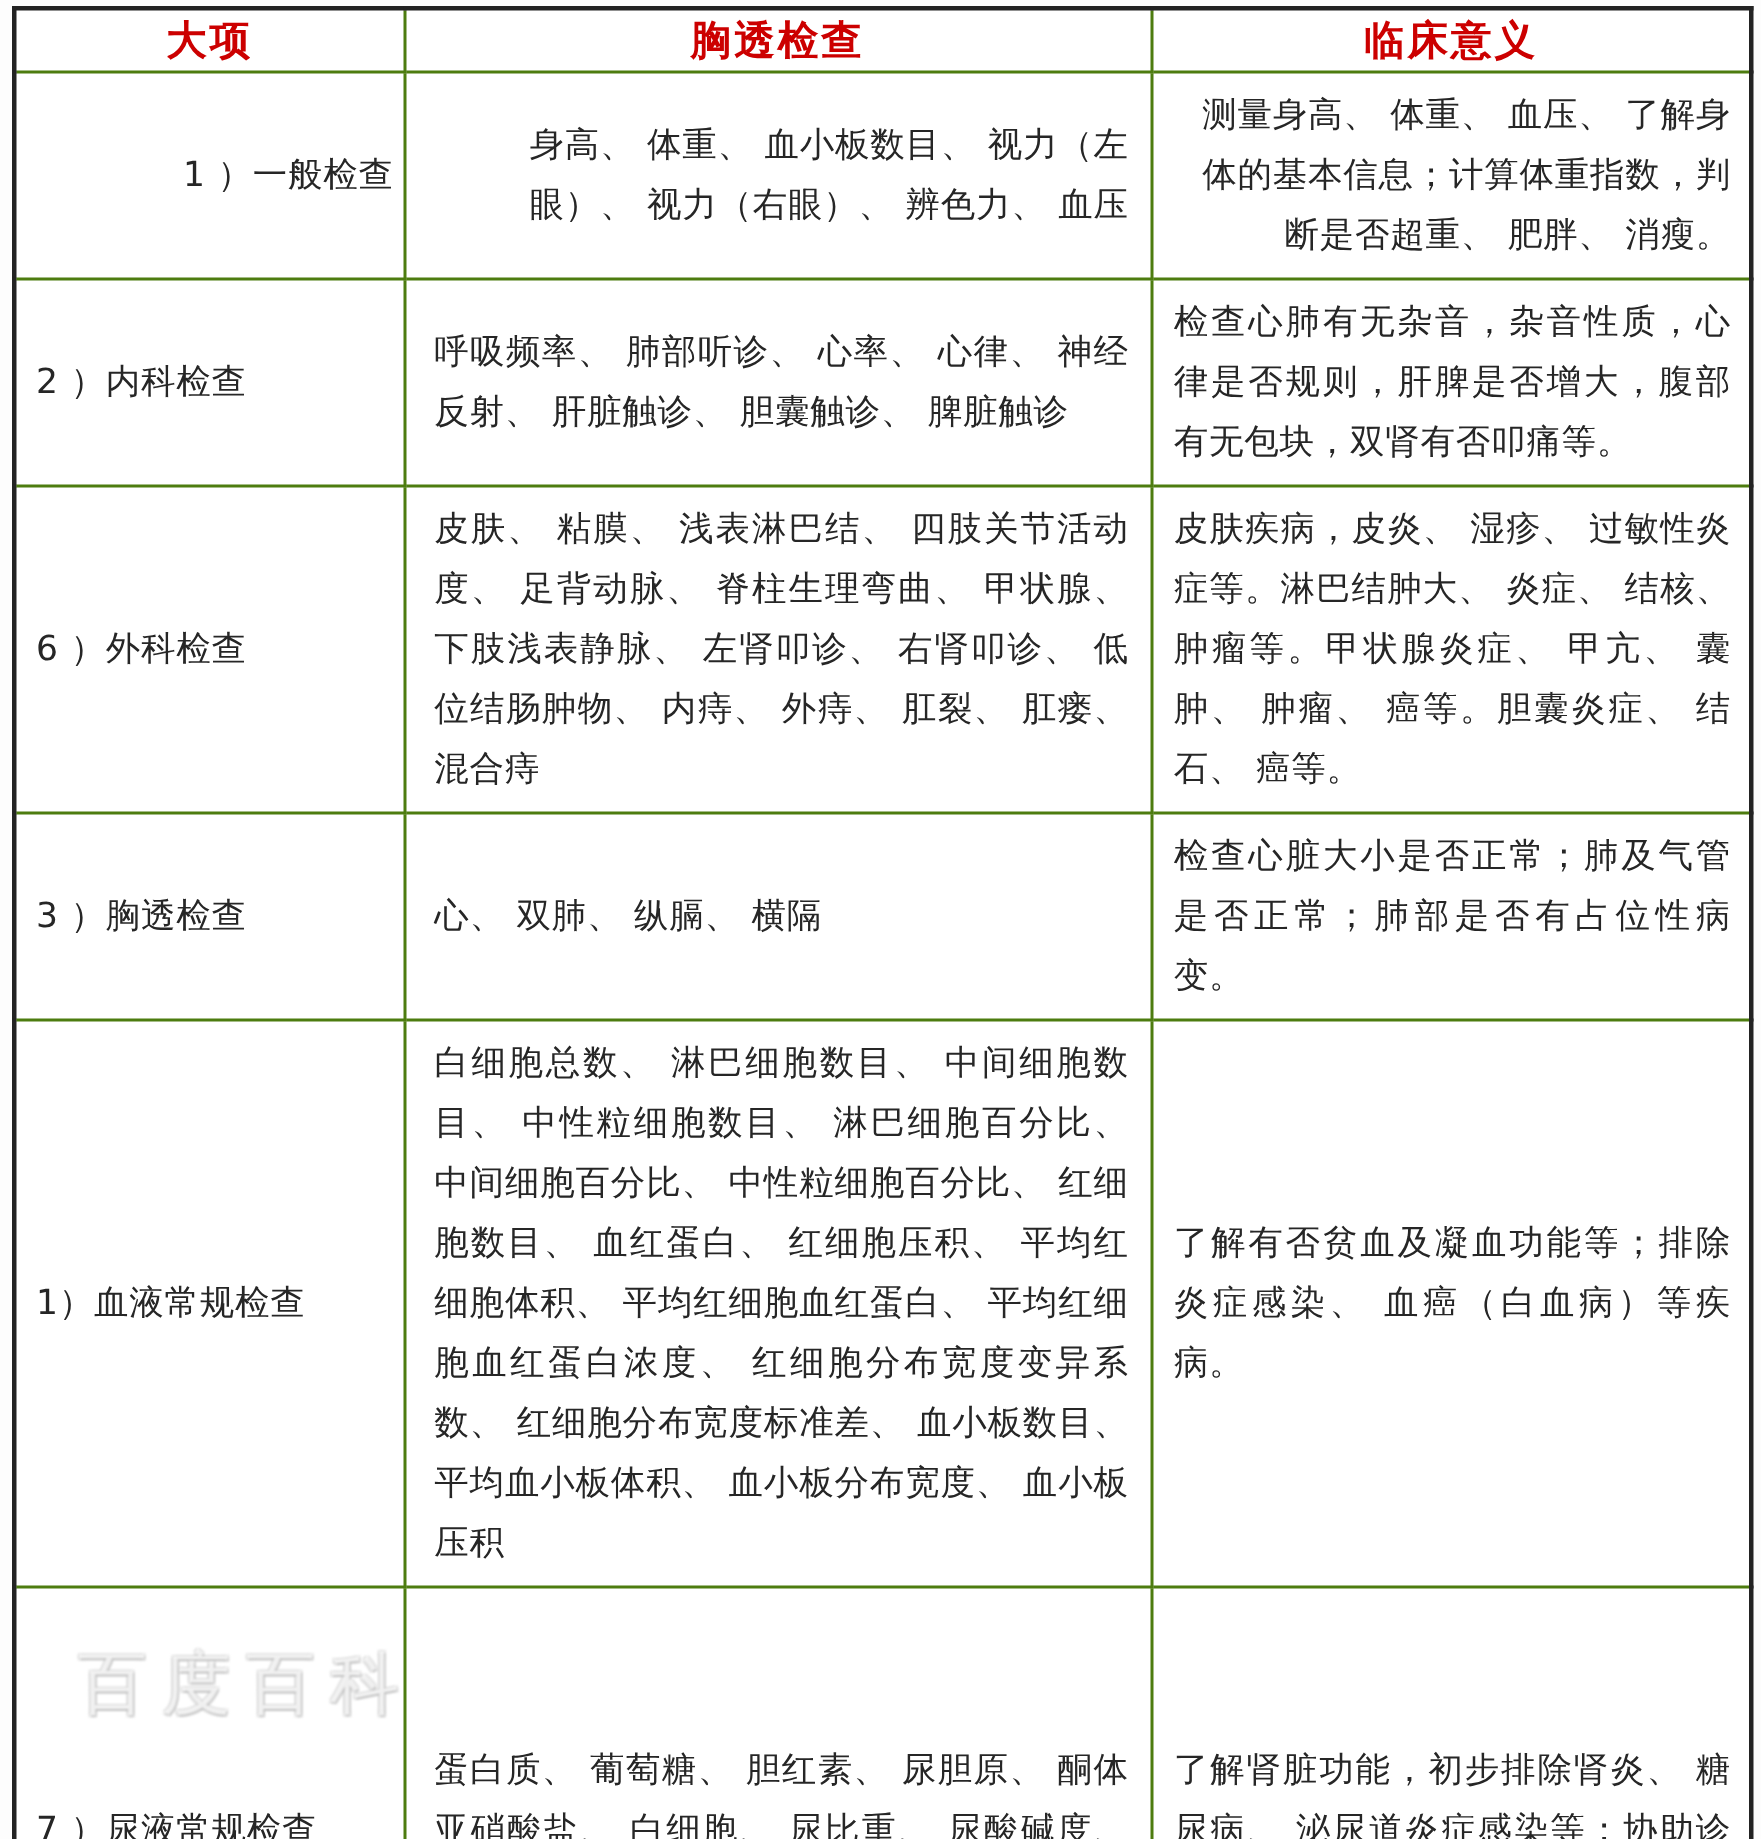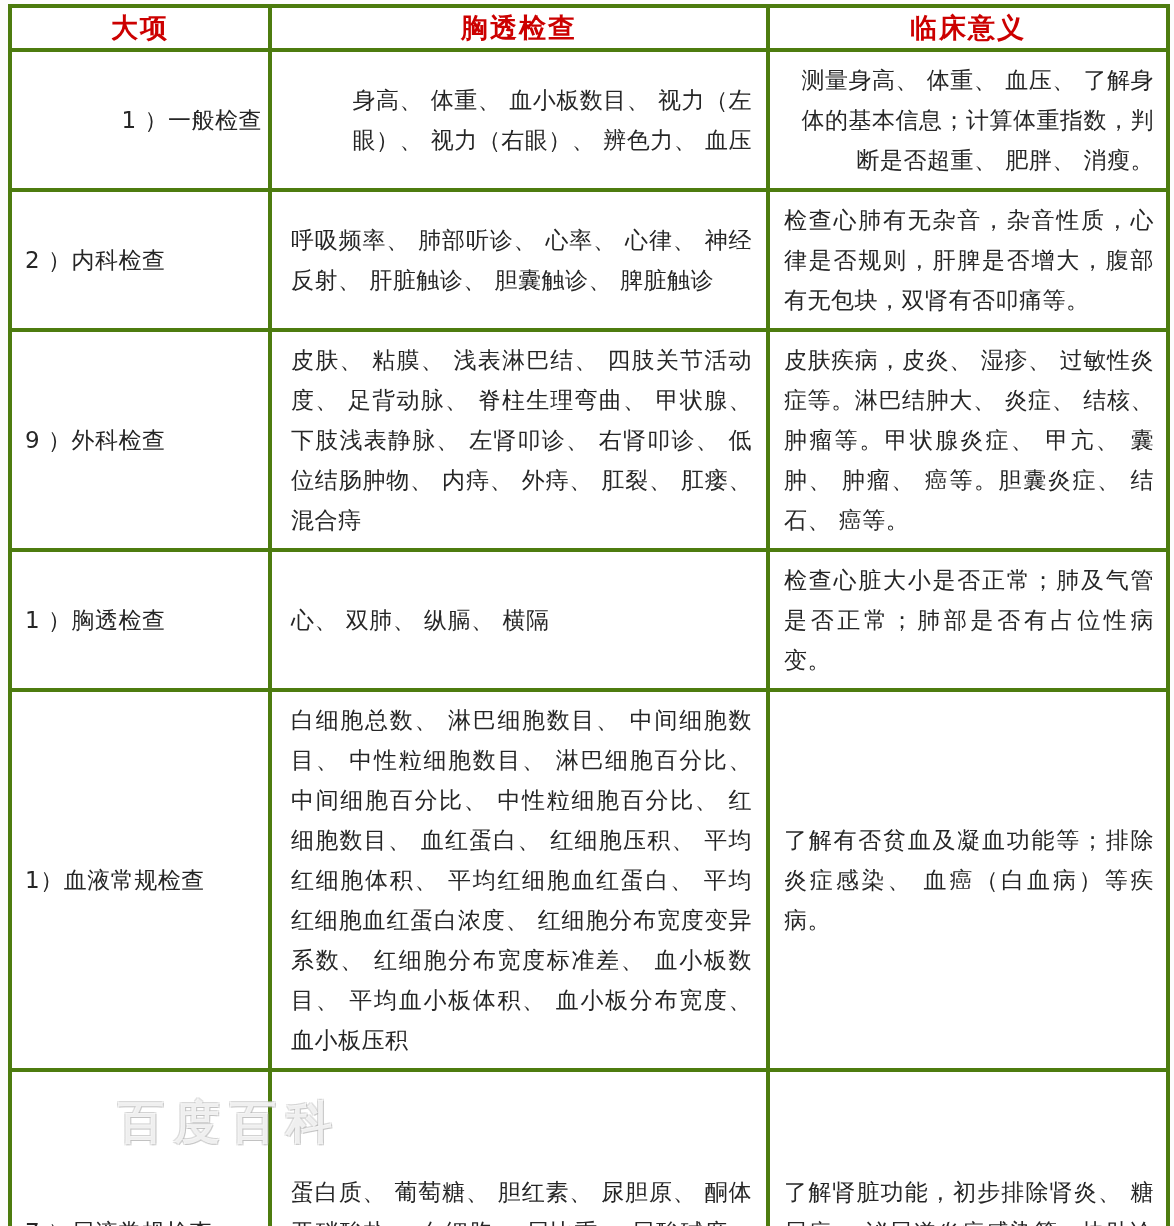--- a/index.html
+++ b/index.html
@@ -12,21 +12,21 @@
   }
   .exam-table {
     border-collapse: collapse;
     table-layout: fixed;
     width: 1158px;
     margin: 4px 8px;
     background: #ffffff;
     border: 3px solid #232323;
   }
   .exam-table td, .exam-table th {
-    border: 4px solid #4d7c0f;
+    border: 2px solid #4d7c0f;
     vertical-align: middle;
     color: #262626;
   }
   .exam-table thead th {
     height: 40px;
     text-align: center;
     font-weight: bold;
     font-size: 27px;
     color: #cc0000;
     letter-spacing: 2px;
@@ -62,32 +62,31 @@
   tbody tr:nth-child(4) td { height: 78px;  }
   tbody tr:nth-child(5) td { height: 120px; }
   tbody tr:nth-child(6) td { height: 324px; }
   tbody tr:nth-child(7) td { height: 117px; }
   tbody tr:nth-child(8) td { height: 80px;  }
   .watermark {
     position: absolute;
     left: 52px; top: 1092px;
     width: 290px;
     font-size: 46px;
-    font-weight: bold;
+    font-weight: normal;
     letter-spacing: 10px;
     color: rgba(255,255,255,0.78);
     text-shadow: 1px 1px 0 rgba(170,170,170,0.55),
                  -1px -1px 0 rgba(200,200,200,0.55),
                  1px -1px 0 rgba(190,190,190,0.45),
                  -1px 1px 0 rgba(190,190,190,0.45);
     filter: blur(0.6px);
     pointer-events: none;
     z-index: 5;
     white-space: nowrap;
-    text-align: right;
   }
 </style>
 </head>
 <body>
 
 <table class="exam-table">
   <colgroup>
     <col class="col-item">
     <col class="col-tests">
     <col class="col-mean">
@@ -104,26 +103,26 @@
       <td class="cell-item">1 ）一般检查</td>
       <td class="cell-tests">身高、 体重、 血小板数目、 视力（左眼）、 视力（右眼）、 辨色力、 血压</td>
       <td class="cell-mean">测量身高、 体重、 血压、 了解身体的基本信息；计算体重指数，判断是否超重、 肥胖、 消瘦。</td>
     </tr>
     <tr>
       <td class="cell-item">2 ）内科检查</td>
       <td class="cell-tests">呼吸频率、 肺部听诊、 心率、 心律、 神经反射、 肝脏触诊、 胆囊触诊、 脾脏触诊</td>
       <td class="cell-mean">检查心肺有无杂音，杂音性质，心律是否规则，肝脾是否增大，腹部有无包块，双肾有否叩痛等。</td>
     </tr>
     <tr>
-      <td class="cell-item">9 ）外科检查</td>
+      <td class="cell-item">6 ）外科检查</td>
       <td class="cell-tests">皮肤、 粘膜、 浅表淋巴结、 四肢关节活动度、 足背动脉、 脊柱生理弯曲、 甲状腺、 下肢浅表静脉、 左肾叩诊、 右肾叩诊、 低位结肠肿物、 内痔、 外痔、 肛裂、 肛瘘、 混合痔</td>
       <td class="cell-mean">皮肤疾病，皮炎、 湿疹、 过敏性炎症等。淋巴结肿大、 炎症、 结核、 肿瘤等。甲状腺炎症、 甲亢、 囊肿、 肿瘤、 癌等。胆囊炎症、 结石、 癌等。</td>
     </tr>
     <tr>
-      <td class="cell-item">1 ）胸透检查</td>
+      <td class="cell-item">3 ）胸透检查</td>
       <td class="cell-tests">心、 双肺、 纵膈、 横隔</td>
       <td class="cell-mean">检查心脏大小是否正常；肺及气管是否正常；肺部是否有占位性病变。</td>
     </tr>
     <tr>
       <td class="cell-item">1）血液常规检查</td>
       <td class="cell-tests">白细胞总数、 淋巴细胞数目、 中间细胞数目、 中性粒细胞数目、 淋巴细胞百分比、 中间细胞百分比、 中性粒细胞百分比、 红细胞数目、 血红蛋白、 红细胞压积、 平均红细胞体积、 平均红细胞血红蛋白、 平均红细胞血红蛋白浓度、 红细胞分布宽度变异系数、 红细胞分布宽度标准差、 血小板数目、 平均血小板体积、 血小板分布宽度、 血小板压积</td>
       <td class="cell-mean">了解有否贫血及凝血功能等；排除炎症感染、 血癌（白血病）等疾病。</td>
     </tr>
     <tr>
       <td class="cell-item">7 ）尿液常规检查</td>

